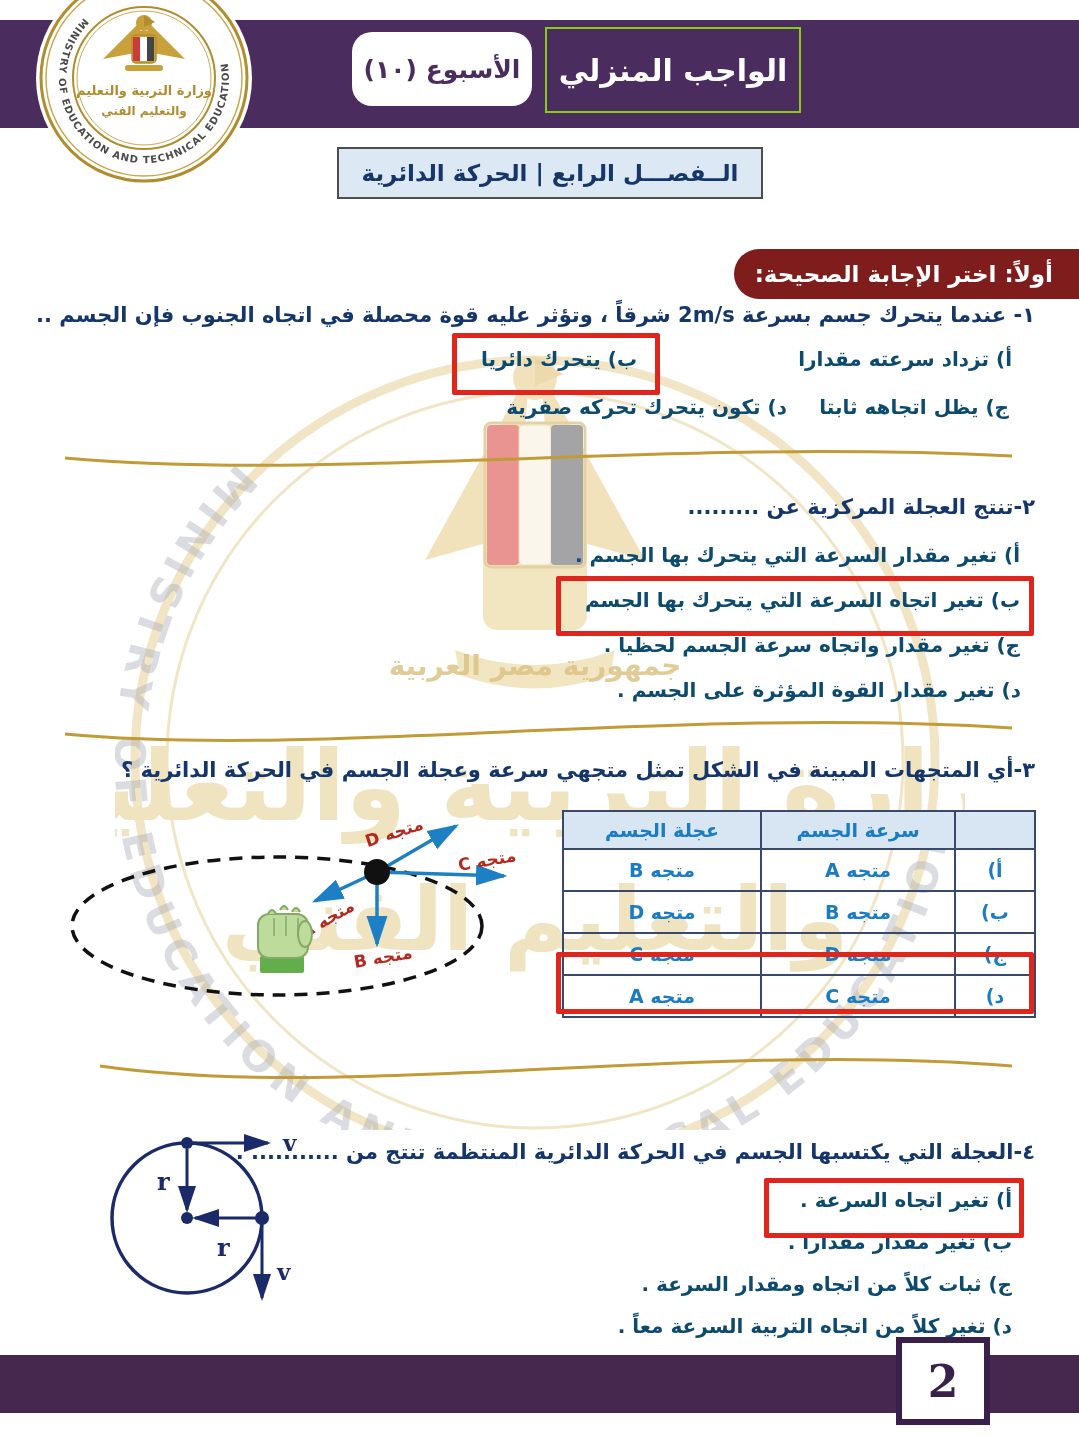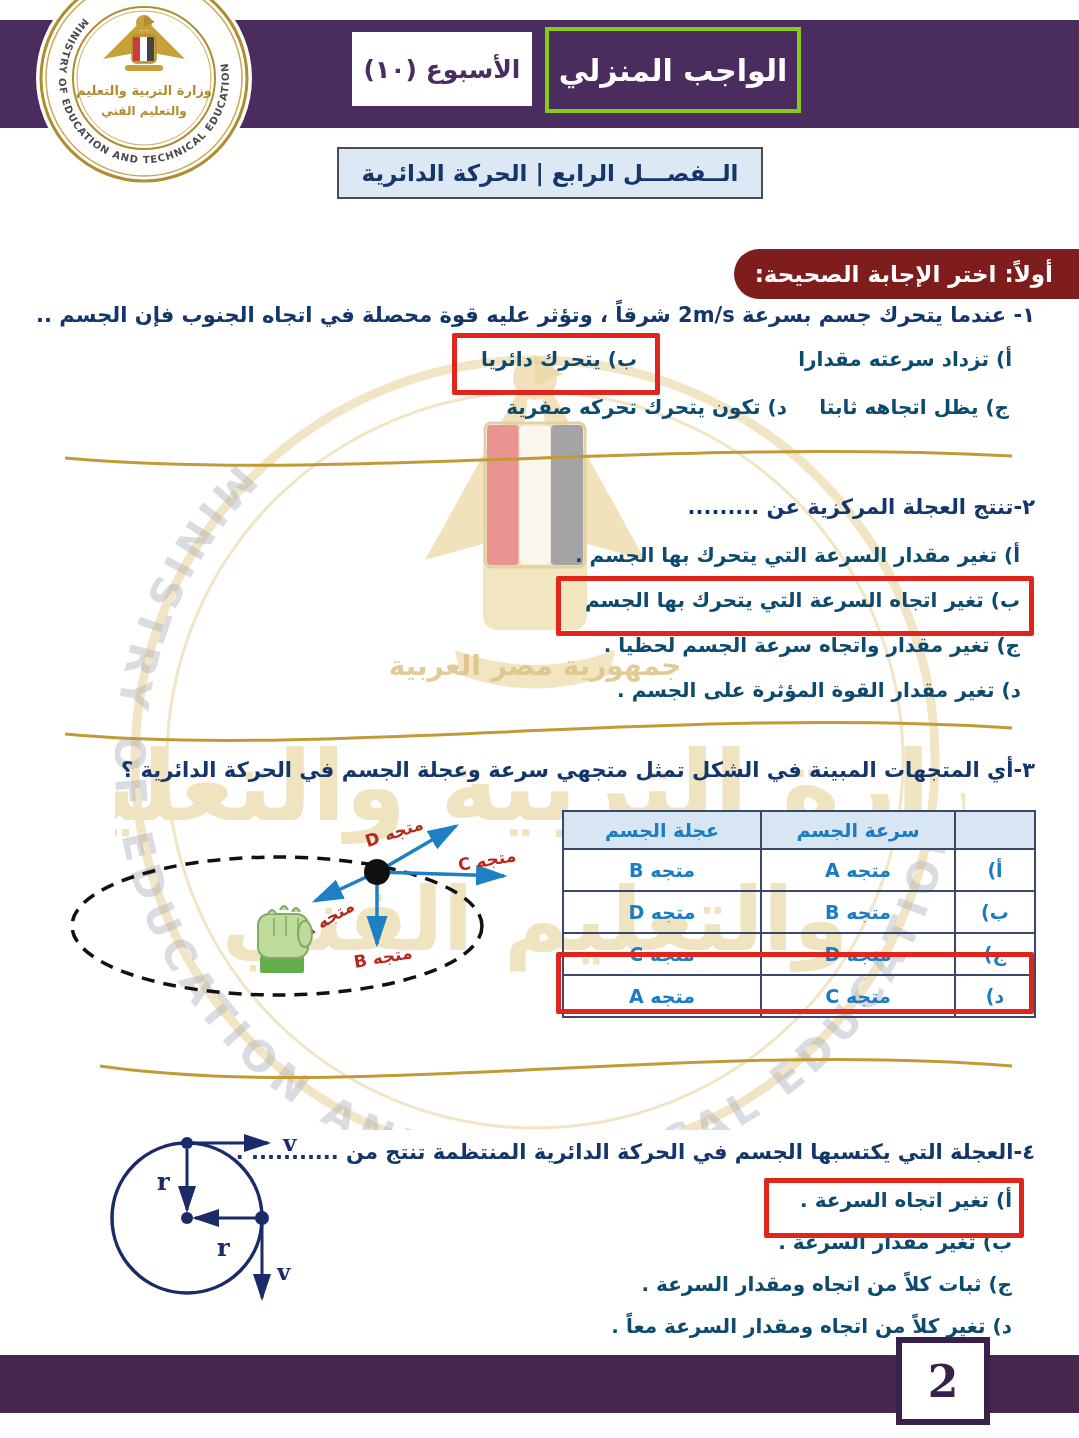--- a/index.html
+++ b/index.html
@@ -3,25 +3,25 @@
 <meta charset="utf-8">
 <style>
   html,body{margin:0;padding:0;background:#fff;}
   .page{position:relative;width:1079px;height:1438px;background:#ffffff;overflow:hidden;
         font-family:"DejaVu Sans",sans-serif;}
   
   .band-top{position:absolute;left:0;top:20px;width:100%;height:108px;background:#4a2c5e;z-index:3;}
   .band-bottom{position:absolute;left:0;top:1355px;width:100%;height:58px;background:#46284f;z-index:3;}
   .seal{position:absolute;left:33px;top:-33px;width:222px;height:222px;z-index:4;}
   .hw-box{position:absolute;left:545px;top:27px;width:256px;height:86px;background:#4a2c5e;
-          border:4px solid #84cc16;box-sizing:border-box;display:flex;align-items:center;justify-content:center;
+          border:2px solid #84cc16;box-sizing:border-box;display:flex;align-items:center;justify-content:center;
           color:#fff;font-weight:bold;font-size:30px;z-index:4;direction:rtl;}
   .week-box{position:absolute;left:352px;top:32px;width:180px;height:74px;background:#ffffff;
           display:flex;align-items:center;justify-content:center;color:#4a2c5e;font-weight:bold;
-          font-size:25px;z-index:4;direction:rtl;}
+          font-size:25px;z-index:4;direction:rtl;border-radius:20px;}
   .chapter-box{position:absolute;left:337px;top:147px;width:426px;height:52px;background:#dce9f5;
           border:2px solid #4d4d4d;box-sizing:border-box;display:flex;align-items:center;justify-content:center;
           color:#15366b;font-weight:bold;font-size:23px;z-index:2;direction:rtl;}
   .section-banner{position:absolute;right:0;top:249px;height:50px;width:345px;background:#7f1d1d;
           border-radius:26px 0 0 26px;display:flex;align-items:center;color:#fff;font-weight:bold;
           font-size:23px;z-index:2;direction:rtl;padding-right:26px;box-sizing:border-box;}
   
   .q-text{position:absolute;direction:rtl;white-space:nowrap;font-weight:bold;color:#15366b;
           font-size:21px;z-index:2;}
   .opt{position:absolute;direction:rtl;white-space:nowrap;font-weight:bold;color:#0c4a6e;
@@ -204,23 +204,23 @@
       <ellipse cx="55" cy="38" rx="7" ry="13" fill="#bddc9b" stroke="#84aa66" stroke-width="2"></ellipse>
     </g>
   </svg>
 
   <svg class="sep" style="top:1040px;" width="1079" height="70" viewBox="0 0 1079 70">
     <path d="M100 26 C 350 62, 700 0, 1012 26" fill="none" stroke="#c19b35" stroke-width="3"></path>
   </svg>
 
   <div class="q-text" style="right:44px;top:1140px;">٤-العجلة التي يكتسبها الجسم في الحركة الدائرية المنتظمة تنتج من ........... .</div>
   <div class="opt" style="right:67px;top:1188px;">أ) تغير اتجاه السرعة .</div>
-  <div class="opt" style="right:67px;top:1230px;">ب) تغير مقدار السرعة .</div>
+  <div class="opt" style="right:67px;top:1230px;">ب) تغير مقدار مقدارا .</div>
   <div class="opt" style="right:67px;top:1272px;">ج) ثبات كلاً من اتجاه ومقدار السرعة .</div>
-  <div class="opt" style="right:67px;top:1314px;">د) تغير كلاً من اتجاه ومقدار السرعة معاً .</div>
+  <div class="opt" style="right:67px;top:1314px;">د) تغير كلاً من اتجاه التربية السرعة معاً .</div>
   <div class="ansbox" style="left:764px;top:1178px;width:250px;height:50px;"></div>
 
   <svg class="fig" style="left:95px;top:1118px;" width="235" height="215" viewBox="0 0 235 215">
     <defs>
       <marker id="ahNavy" markerWidth="10" markerHeight="8" refX="8" refY="3" orient="auto">
         <path d="M0,0 L9,3 L0,6 Z" fill="#1b2a68"></path>
       </marker>
     </defs>
     <circle cx="92" cy="100" r="75" fill="none" stroke="#1b2a68" stroke-width="3.5"></circle>
     <circle cx="92" cy="100" r="6" fill="#1b2a68"></circle>

